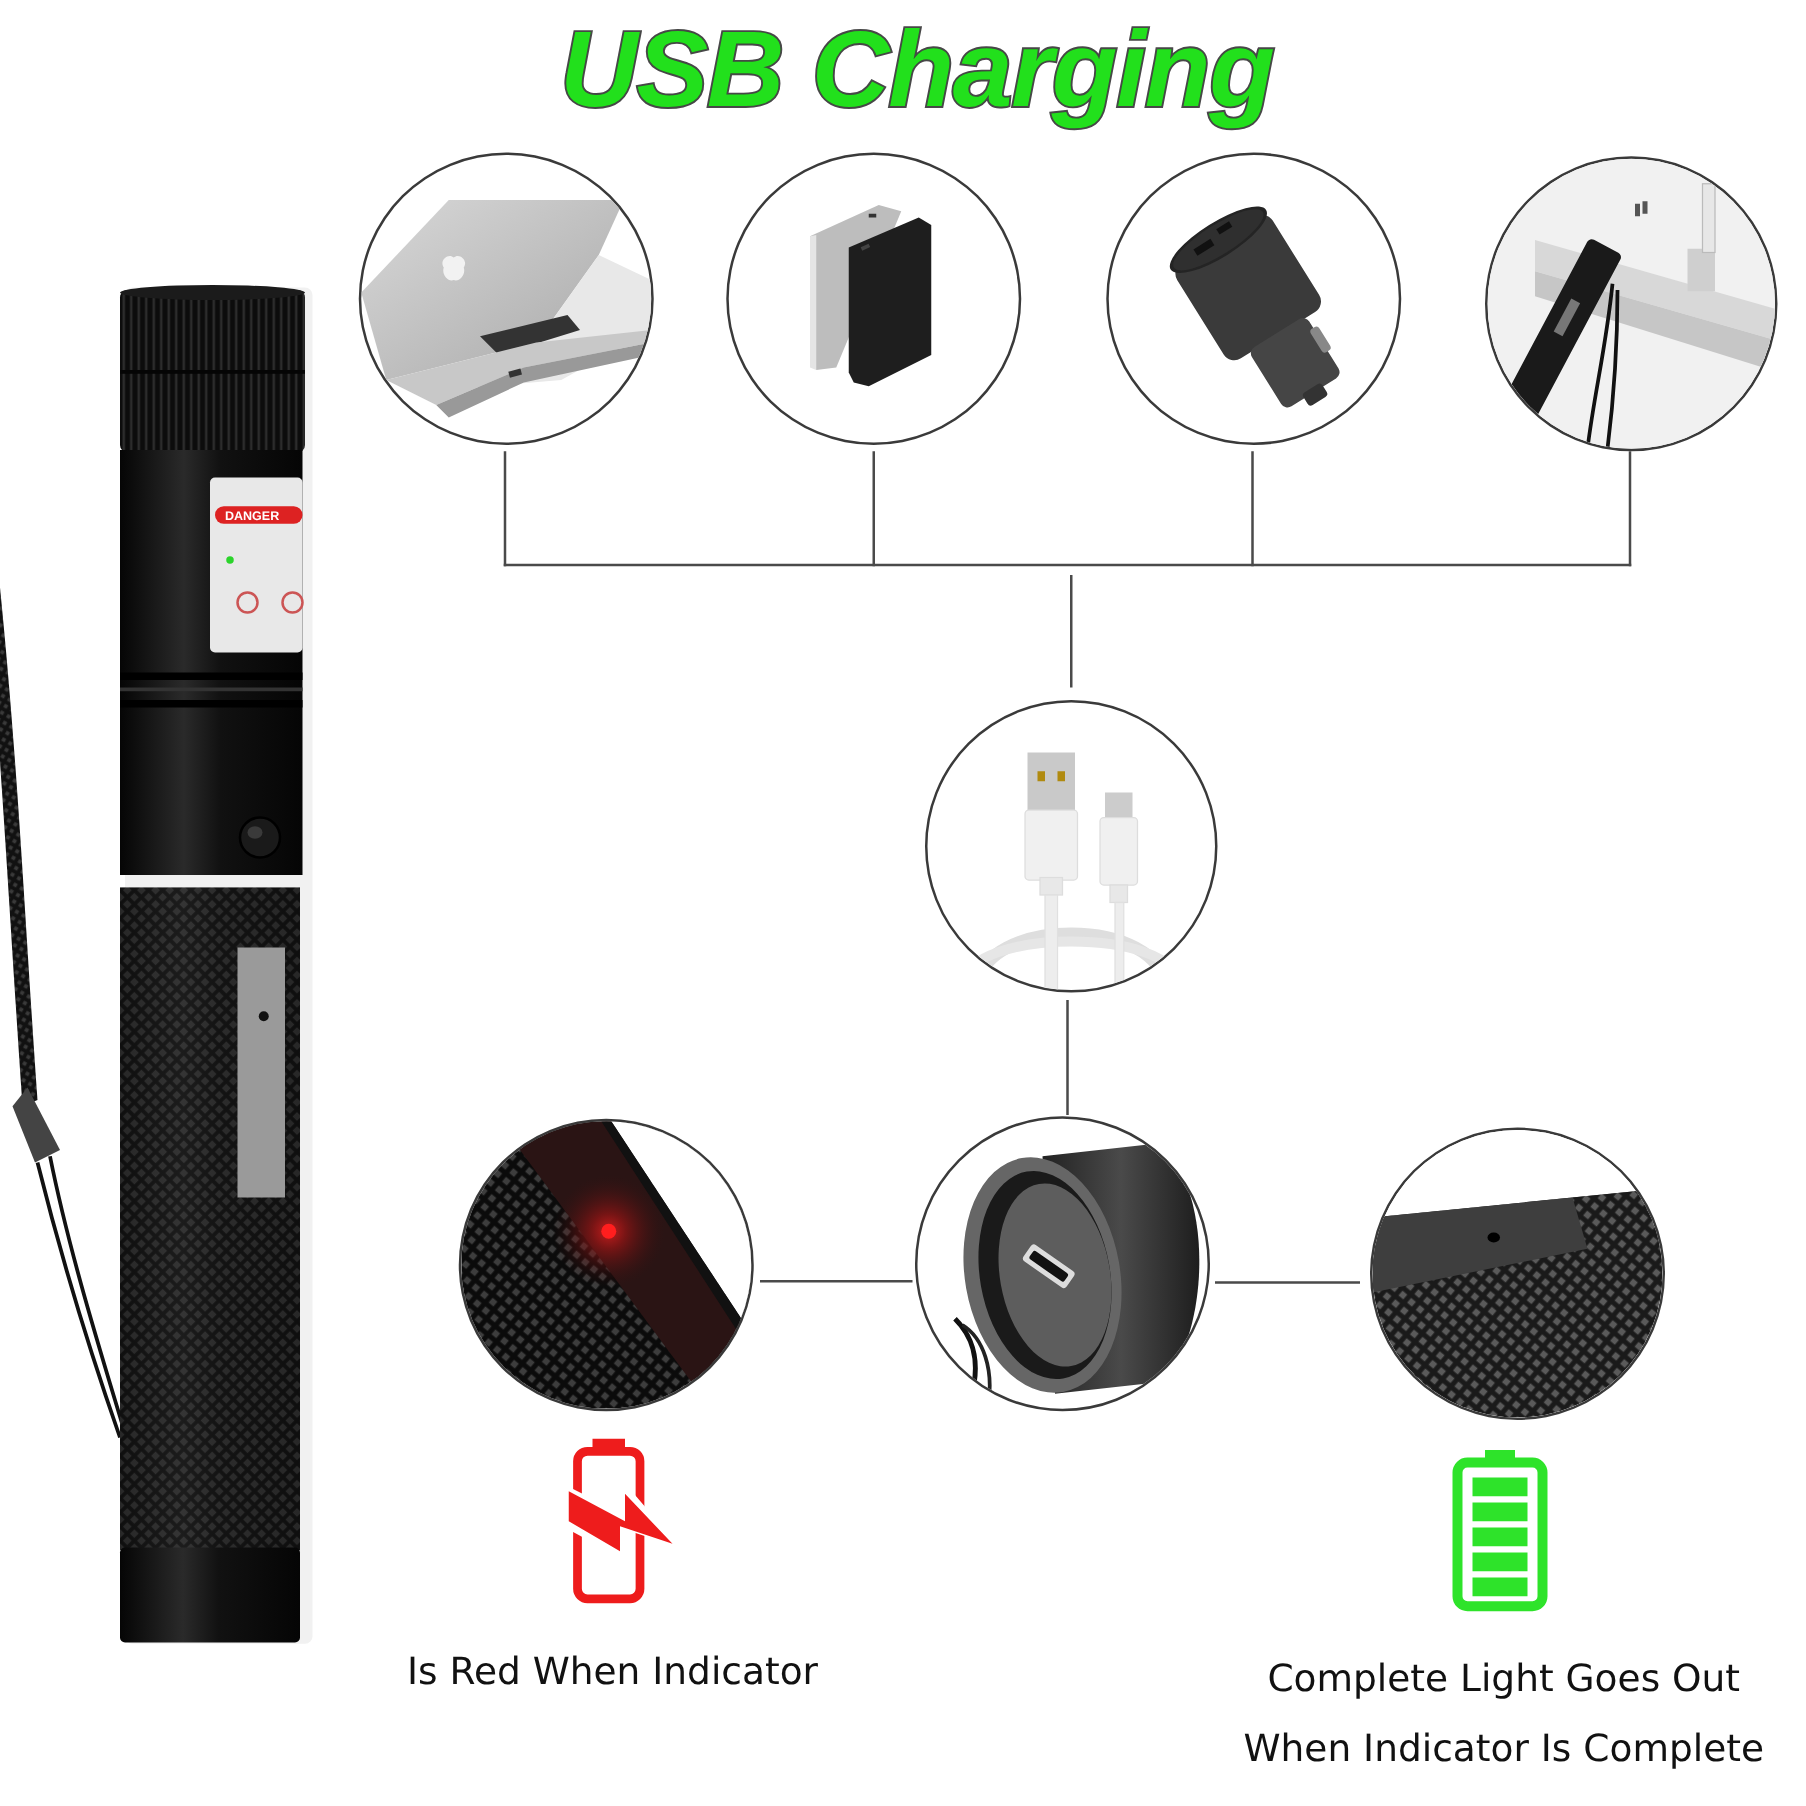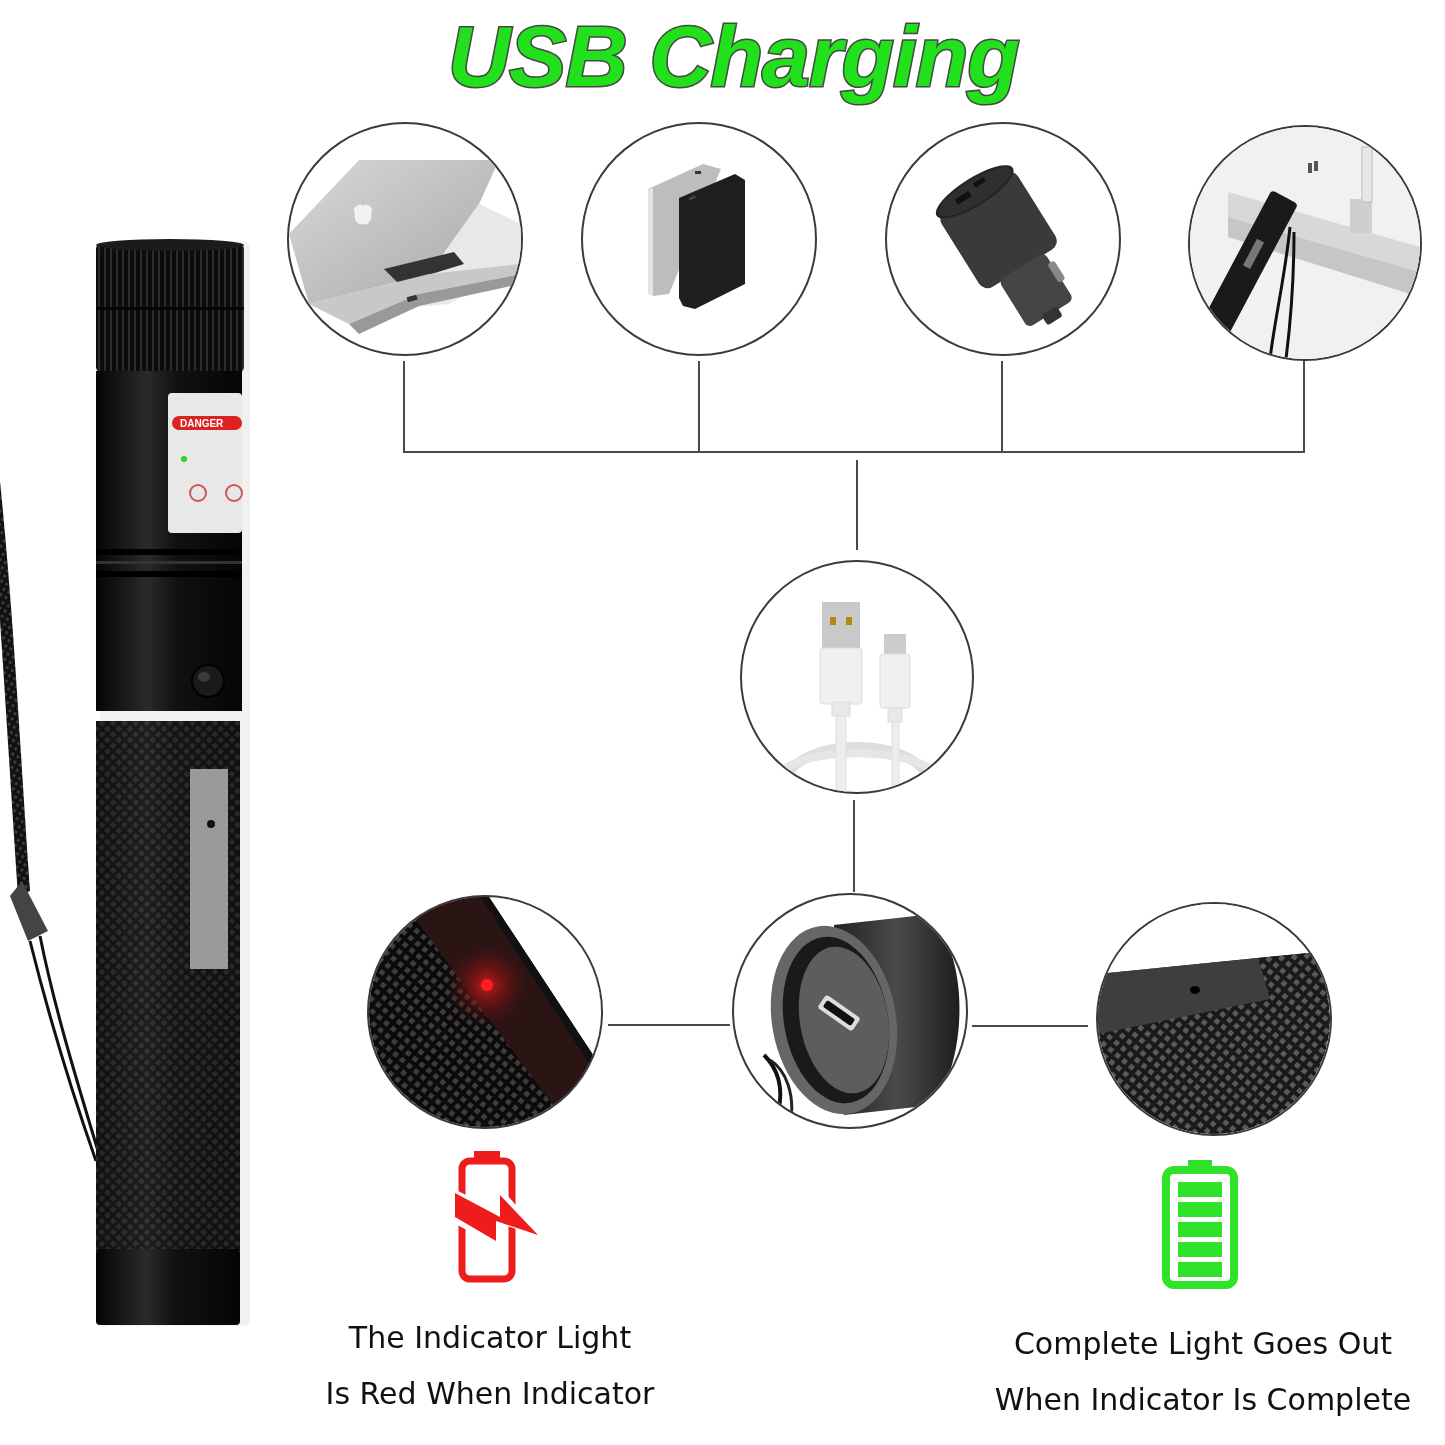--- a/index.html
+++ b/index.html
@@ -28,21 +28,21 @@
   .caption {
     position:absolute; color:#111; font-family:"DejaVu Sans", sans-serif; font-size:30px; line-height:56px;
     text-align:center; white-space:nowrap;
   }
 </style>
 </head>
 <body>
 
 <div class="title">USB Charging</div>
 
-<div class="abs" style="left:0;top:231px;width:260px;height:1100px;">
+<div class="abs" style="left:0;top:220px;width:260px;height:1100px;">
   <svg width="260" height="1100" viewBox="0 0 260 1100">
     <defs>
       <linearGradient id="bodyG" x1="0" x2="1" y1="0" y2="0">
         <stop offset="0" stop-color="#050505"></stop>
         <stop offset="0.35" stop-color="#2a2a2a"></stop>
         <stop offset="0.55" stop-color="#111"></stop>
         <stop offset="1" stop-color="#050505"></stop>
       </linearGradient>
       <pattern id="knurl" width="8" height="8" patternUnits="userSpaceOnUse" patternTransform="rotate(45)">
         <rect width="8" height="8" fill="#141414"></rect>
@@ -259,20 +259,19 @@
     <rect x="6" y="15" width="68" height="115" rx="8" fill="none" stroke="#2ee32a" stroke-width="8"></rect>
     <rect x="18" y="27" width="44" height="15" fill="#2ee32a"></rect>
     <rect x="18" y="47" width="44" height="15" fill="#2ee32a"></rect>
     <rect x="18" y="67" width="44" height="15" fill="#2ee32a"></rect>
     <rect x="18" y="87" width="44" height="15" fill="#2ee32a"></rect>
     <rect x="18" y="107" width="44" height="15" fill="#2ee32a"></rect>
   </svg>
 </div>
 
 <div class="caption" style="left:300px;top:1310px;width:380px;">
-  <div>The Indicator Light</div>
   <div>Is Red When Indicator</div>
 </div>
 
 <div class="caption" style="left:978px;top:1316px;width:450px;">
   <div>Complete Light Goes Out</div>
   <div>When Indicator Is Complete</div>
 </div>
 
 </body></html>

